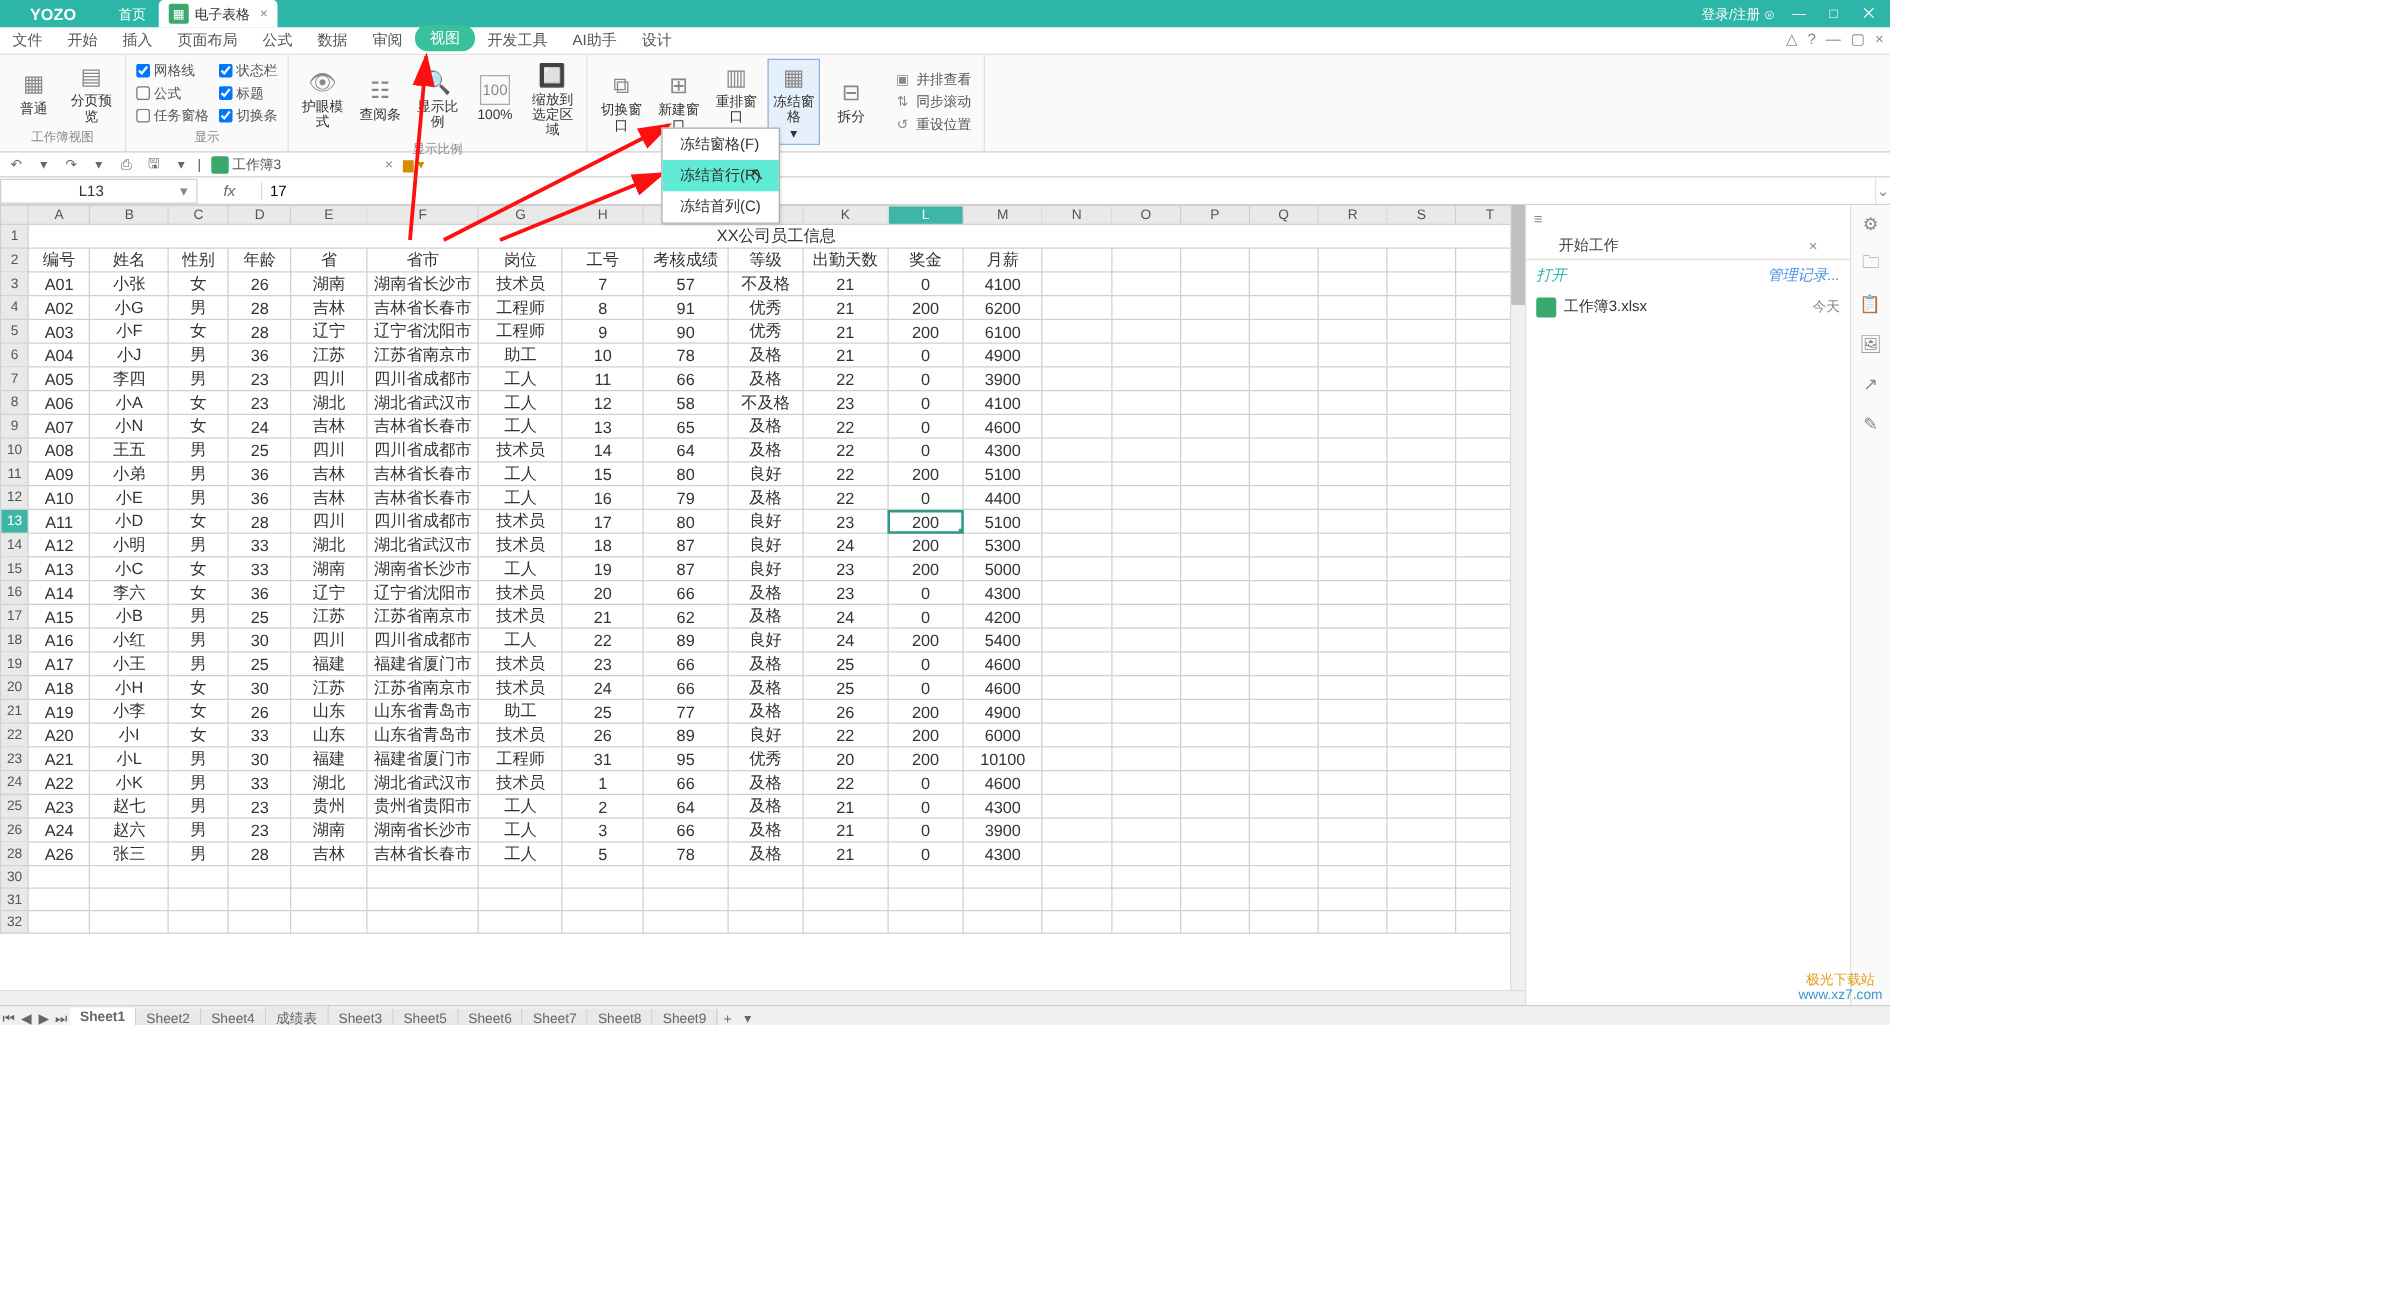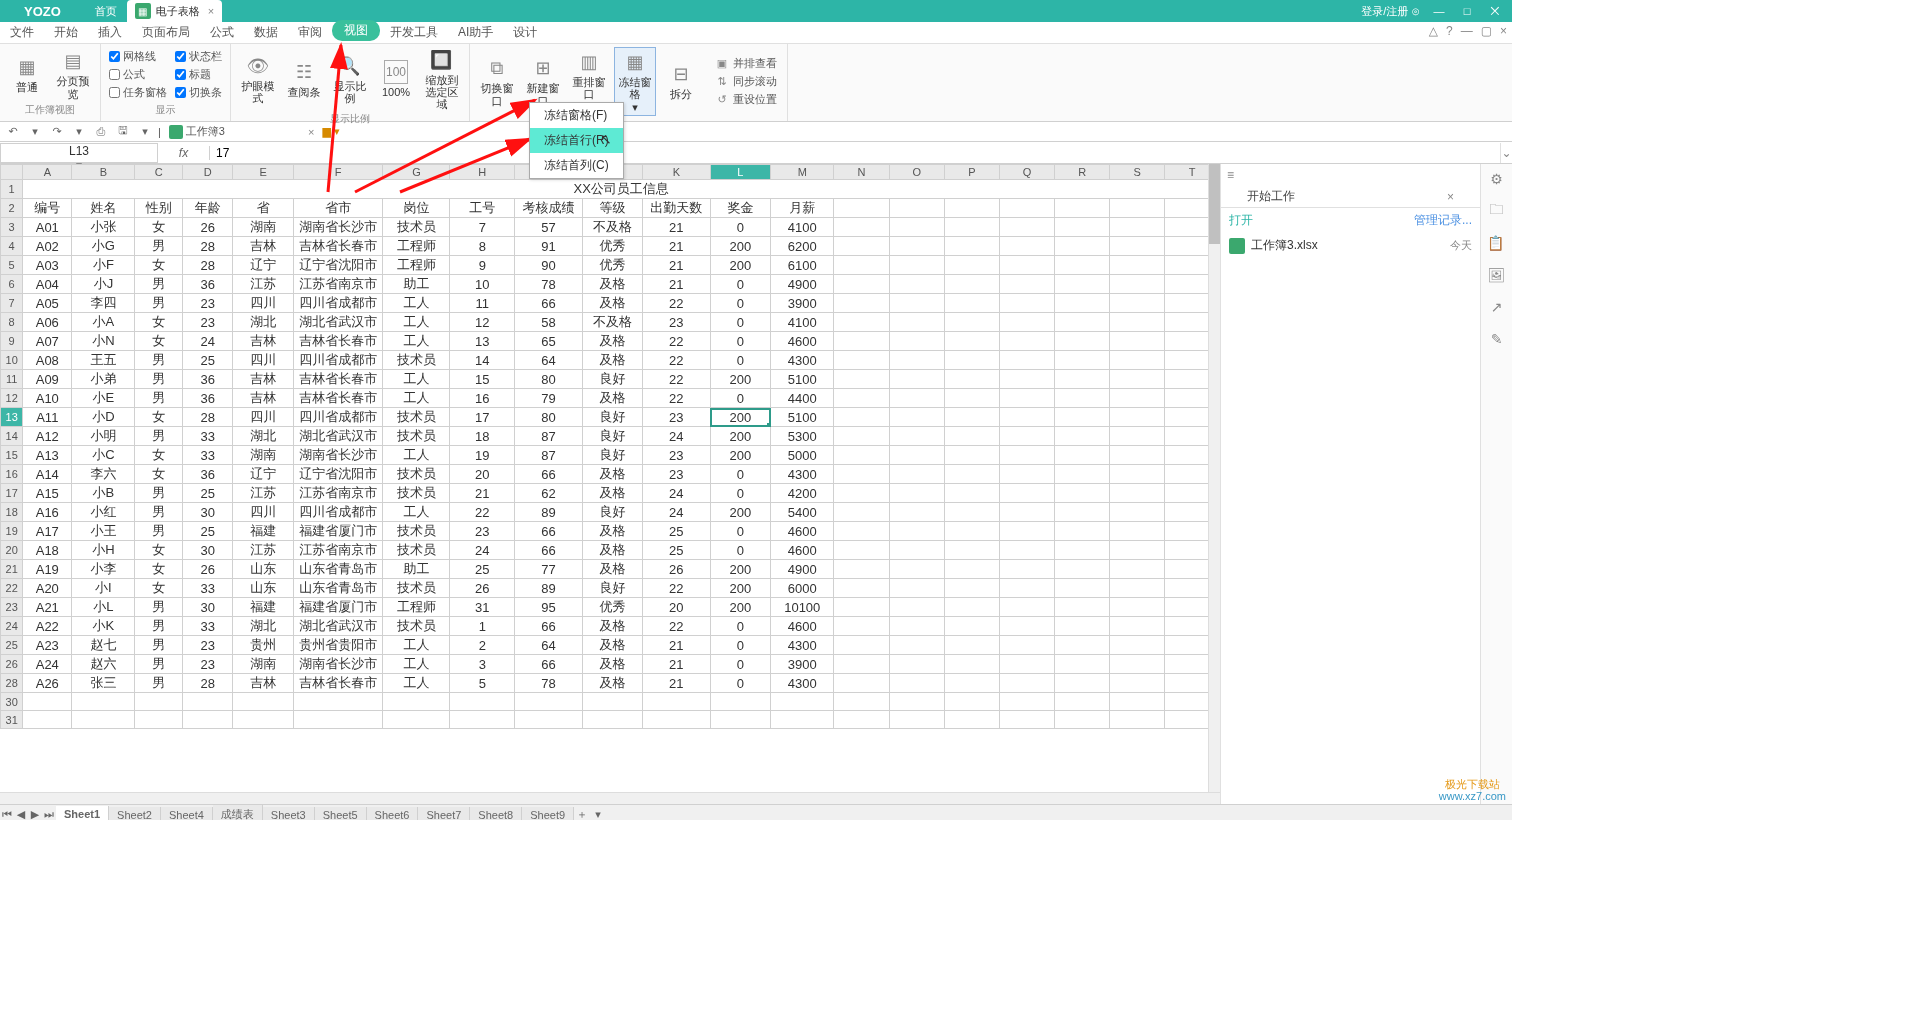--- a/index.html
+++ b/index.html
@@ -39,21 +39,21 @@
 
 
 .qat-row { height:20px; display:flex; align-items:center; border-bottom:1px solid #d0d0d0; padding:0 4px; gap:4px; font-size:11px; color:#555; }
 .qat-row .qat-btn { width:18px; text-align:center; cursor:pointer; color:#666; }
 .qat-row .sheetref { padding:0 4px; cursor:pointer; display:flex; align-items:center; gap:3px; }
 .qat-row .sheetref .ico { width:14px; height:14px; background:#3ba86e; border-radius:2px; }
 .qat-row .sheetref .clo { margin-left:80px; cursor:pointer; color:#888; }
 .qat-row .fill-btn { cursor:pointer; color:#d68a00; }
 
 .formula-row { height:22px; display:flex; align-items:center; border-bottom:1px solid #d0d0d0; }
-.namebox { width:158px; height:20px; border:1px solid #d0d0d0; display:flex; align-items:center; padding:0 4px;flex-direction:column; }
+.namebox { width:158px; height:20px; border:1px solid #d0d0d0; display:flex; align-items:center; padding:0 4px; }
 .namebox .v { flex:1; text-align:center; font-size:12px; }
 .namebox .dd { width:12px; text-align:center; color:#888; cursor:pointer; }
 .fxbtn { width:52px; text-align:center; cursor:pointer; font-style:italic; color:#666; border-right:1px solid #d0d0d0; }
 .formula-input { flex:1; height:20px; padding:0 6px; font-size:12px; border:none; outline:none; }
 .formula-expand { width:12px; height:20px; border-left:1px solid #e0e0e0; cursor:pointer; display:flex; align-items:center; justify-content:center; color:#888; }
 
 
 .workspace { display:flex; height:640px; }
 .grid-wrap { flex:1; display:flex; flex-direction:column; position:relative; }
 .grid-scroll { flex:1; overflow:hidden; position:relative; }
@@ -70,21 +70,21 @@
 td.cell-selected::after { content:""; position:absolute; right:-2px; bottom:-2px; width:5px; height:5px; background:#2e9b8a; }
 
 
 .rightbar { width:32px; border-left:1px solid #e0e0e0; display:flex; flex-direction:column; align-items:center; padding-top:6px; gap:14px; color:#888; background:#fafafa; }
 .rightbar .ico { width:18px; height:18px; cursor:pointer; display:flex; align-items:center; justify-content:center; font-size:14px; }
 
 
 .sidepanel { width:260px; border-left:1px solid #e0e0e0; display:flex; flex-direction:column; }
 .sidepanel .p-hdr { height:22px; display:flex; align-items:center; padding:0 26px; font-size:12px; color:#444; border-bottom:1px solid #e0e0e0; }
 .sidepanel .p-hdr .cl { margin-left:auto; cursor:pointer; color:#888; }
-.sidepanel .actions { display:flex; align-items:center; padding:4px 8px; font-size:12px; color:#2db5a7; }
+.sidepanel .actions { display:flex; align-items:center; padding:4px 8px; font-size:12px; color:#2db5a7;font-style:italic; }
 .sidepanel .actions .mg { margin-left:auto; color:#4a90e2; cursor:pointer; }
 .sidepanel .file-entry { display:flex; align-items:center; padding:4px 8px; font-size:12px; cursor:pointer; }
 .sidepanel .file-entry .ico { width:16px; height:16px; background:#3ba86e; border-radius:2px; margin-right:6px; }
 .sidepanel .file-entry .when { margin-left:auto; color:#888; font-size:11px; }
 
 
 .sheetbar { height:20px; display:flex; align-items:center; border-top:1px solid #d0d0d0; font-size:11px; color:#666; background:#f0f0f0; }
 .sheetbar .nav-arw { width:14px; text-align:center; cursor:pointer; }
 .sheetbar .stab { padding:2px 8px; cursor:pointer; border-right:1px solid #d0d0d0; background:#e9e9e9; }
 .sheetbar .stab.active { background:#fff; border-bottom:2px solid #2e9b8a; font-weight:bold; }
@@ -976,20 +976,43 @@
               <td></td>
               <td></td>
               <td></td>
               <td></td>
               <td></td>
               <td></td>
               <td></td>
               <td></td>
               <td></td>
             </tr>
+            <tr>
+              <th>32</th>
+              <td></td>
+              <td></td>
+              <td></td>
+              <td></td>
+              <td></td>
+              <td></td>
+              <td></td>
+              <td></td>
+              <td></td>
+              <td></td>
+              <td></td>
+              <td></td>
+              <td></td>
+              <td></td>
+              <td></td>
+              <td></td>
+              <td></td>
+              <td></td>
+              <td></td>
+              <td></td>
+            </tr>
           </tbody>
         </table>
       <div class="vscroll">
           <div class="thumb"></div>
         </div>
     </div>
     <div class="hscroll-wrap">
     </div>
   </div>
 

